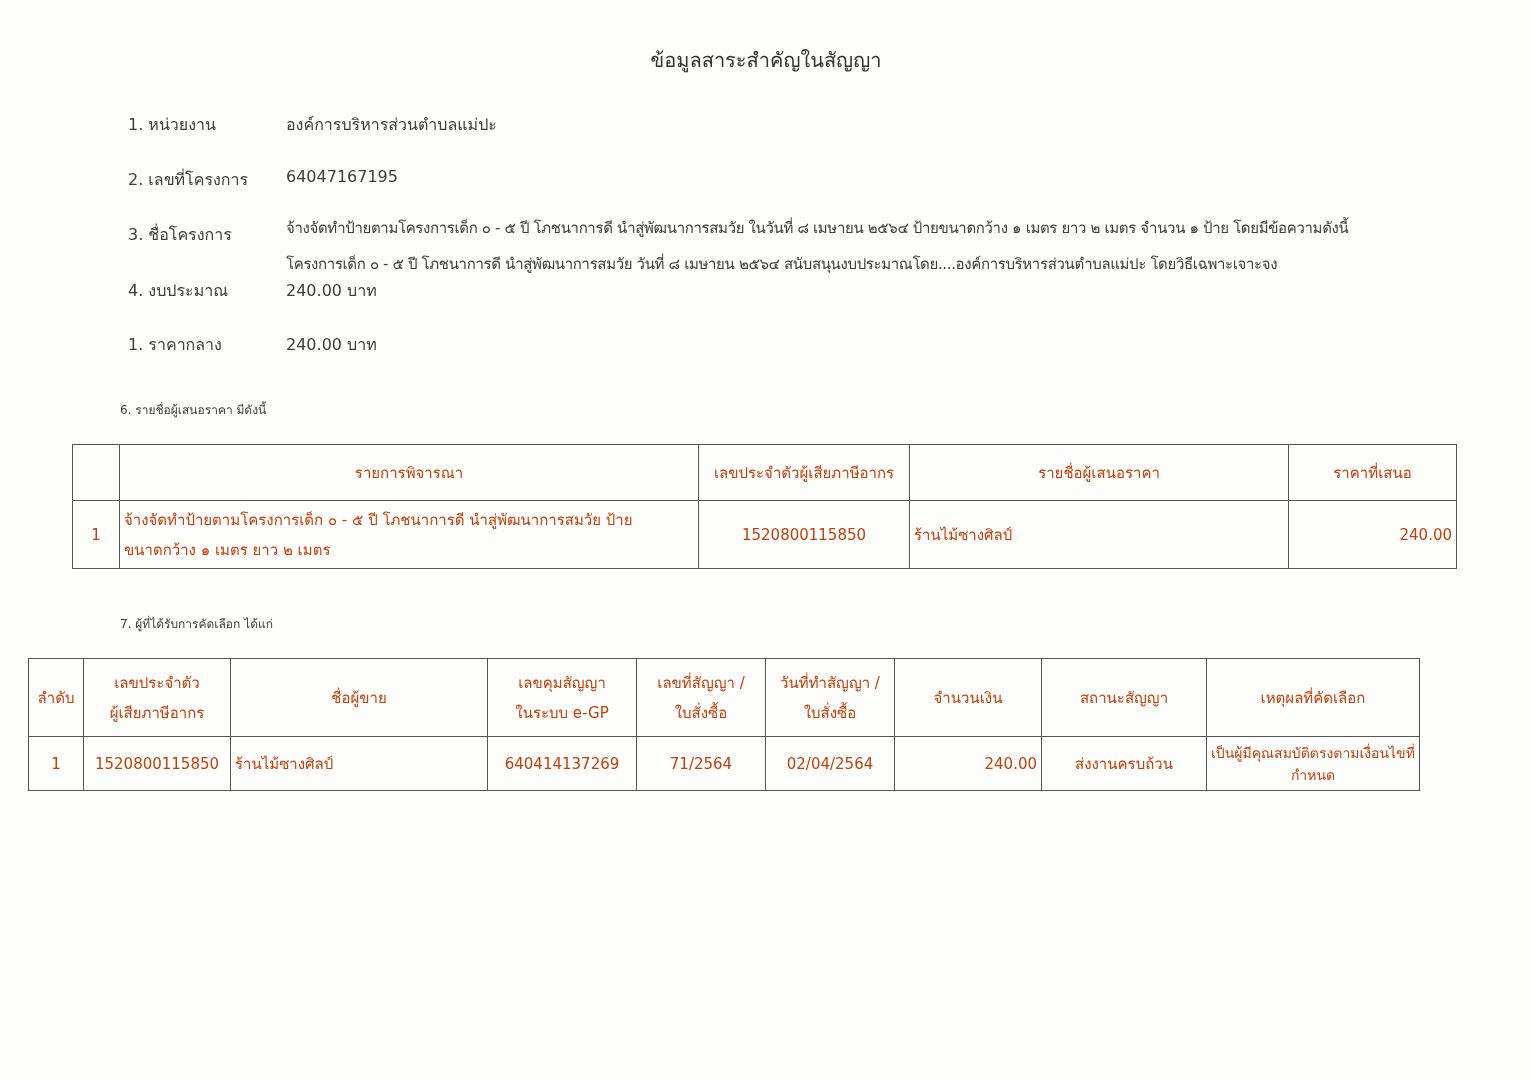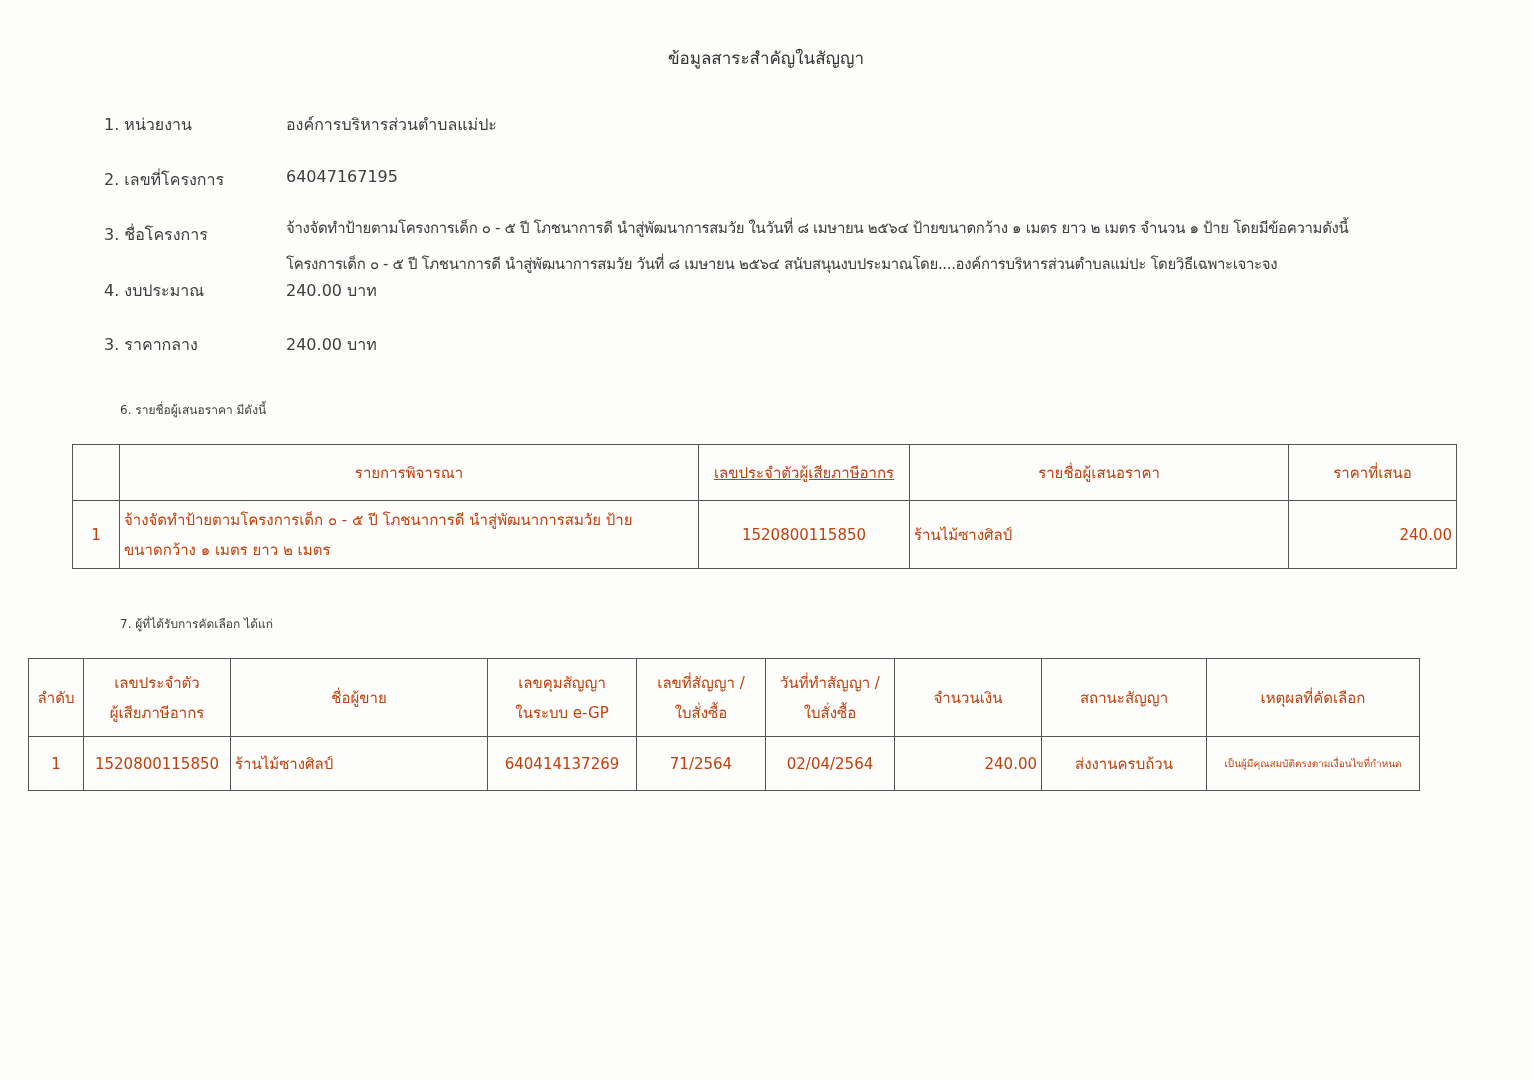--- a/index.html
+++ b/index.html
@@ -1,22 +1,22 @@
 <!DOCTYPE html>
 <html><head>
 <meta charset="utf-8">
 <style>
   html, body { margin:0; padding:0; }
   body {
     width:1532px; height:1080px; background:#fdfdfb; position:relative; overflow:hidden;
     font-family:"DejaVu Sans", "Liberation Sans", sans-serif; color:#3a3a3a;
   }
-  .title { position:absolute; left:0; width:1532px; top:44px; text-align:center; font-size:17px; color:#333; }
+  .title { position:absolute; left:0; width:1532px; top:44px; text-align:center; font-size:20px; color:#333; }
   .row { position:absolute; font-size:16px; color:#3e3e3e; white-space:nowrap; }
-  .lbl { position:absolute; left:104px;text-align:right; }
+  .lbl { position:absolute; left:128px;text-align:right; }
   .val { position:absolute; left:286px; }
   .sec { position:absolute; left:120px; font-size:12px; color:#3e3e3e; }
   table { position:absolute; border-collapse:collapse; font-size:15px; color:#c2410c; }
   td, th { border:1.5px solid #555; font-weight:normal; padding:2px 4px; }
   th { text-align:center; }
   .c { text-align:center; }
   .r { text-align:right; }
   .l { text-align:left; }
 </style>
 </head>
@@ -37,32 +37,32 @@
   <span class="val" style="font-size:15px;letter-spacing:-0.35px;top:-4px;">จ้างจัดทำป้ายตามโครงการเด็ก ๐ - ๕ ปี โภชนาการดี นำสู่พัฒนาการสมวัย  ในวันที่ ๘ เมษายน ๒๕๖๔ ป้ายขนาดกว้าง ๑ เมตร ยาว ๒ เมตร จำนวน ๑ ป้าย โดยมีข้อความดังนี้</span>
 </div>
 <div class="row" style="top:252px;">
   <span class="val" style="font-size:15px;letter-spacing:-0.35px;">โครงการเด็ก ๐ - ๕ ปี โภชนาการดี  นำสู่พัฒนาการสมวัย วันที่ ๘ เมษายน  ๒๕๖๔  สนับสนุนงบประมาณโดย....องค์การบริหารส่วนตำบลแม่ปะ โดยวิธีเฉพาะเจาะจง</span>
 </div>
 <div class="row" style="top:278px;">
   <span class="lbl">4. งบประมาณ</span>
   <span class="val">240.00 บาท</span>
 </div>
 <div class="row" style="top:332px;">
-  <span class="lbl">3. ราคากลาง</span>
+  <span class="lbl">1. ราคากลาง</span>
   <span class="val">240.00 บาท</span>
 </div>
 
 <div class="sec" style="top:400px;">6. รายชื่อผู้เสนอราคา มีดังนี้</div>
 
 <table style="left:72px; top:444px; width:1385px;">
   <tbody>
       <tr style="height:56px;">
     <th style="width:38px;"></th>
     <th style="width:570px;">รายการพิจารณา</th>
-    <th style="width:202px;text-decoration:underline;">เลขประจำตัวผู้เสียภาษีอากร</th>
+    <th style="width:202px;">เลขประจำตัวผู้เสียภาษีอากร</th>
     <th style="width:370px;">รายชื่อผู้เสนอราคา</th>
     <th>ราคาที่เสนอ</th>
   </tr>
   <tr style="height:68px;">
     <td class="c">1</td>
     <td class="l" style="line-height:30px;">
       <div>จ้างจัดทำป้ายตามโครงการเด็ก ๐ - ๕ ปี โภชนาการดี นำสู่พัฒนาการสมวัย ป้าย</div>
       <div>ขนาดกว้าง ๑  เมตร  ยาว  ๒  เมตร</div>
     </td>
     <td class="c">1520800115850</td>
@@ -111,16 +111,16 @@
   </tr>
   <tr style="height:54px;">
     <td class="c">1</td>
     <td class="c">1520800115850</td>
     <td class="l">ร้านไม้ซางศิลป์</td>
     <td class="c">640414137269</td>
     <td class="c">71/2564</td>
     <td class="c">02/04/2564</td>
     <td class="r">240.00</td>
     <td class="c">ส่งงานครบถ้วน</td>
-    <td class="c" style="font-size:10px;">เป็นผู้มีคุณสมบัติตรงตามเงื่อนไขที่กำหนด</td>
+    <td class="c" style="font-size:14px;">เป็นผู้มีคุณสมบัติตรงตามเงื่อนไขที่กำหนด</td>
   </tr>
 </tbody>
   </table>
 
 </body></html>

